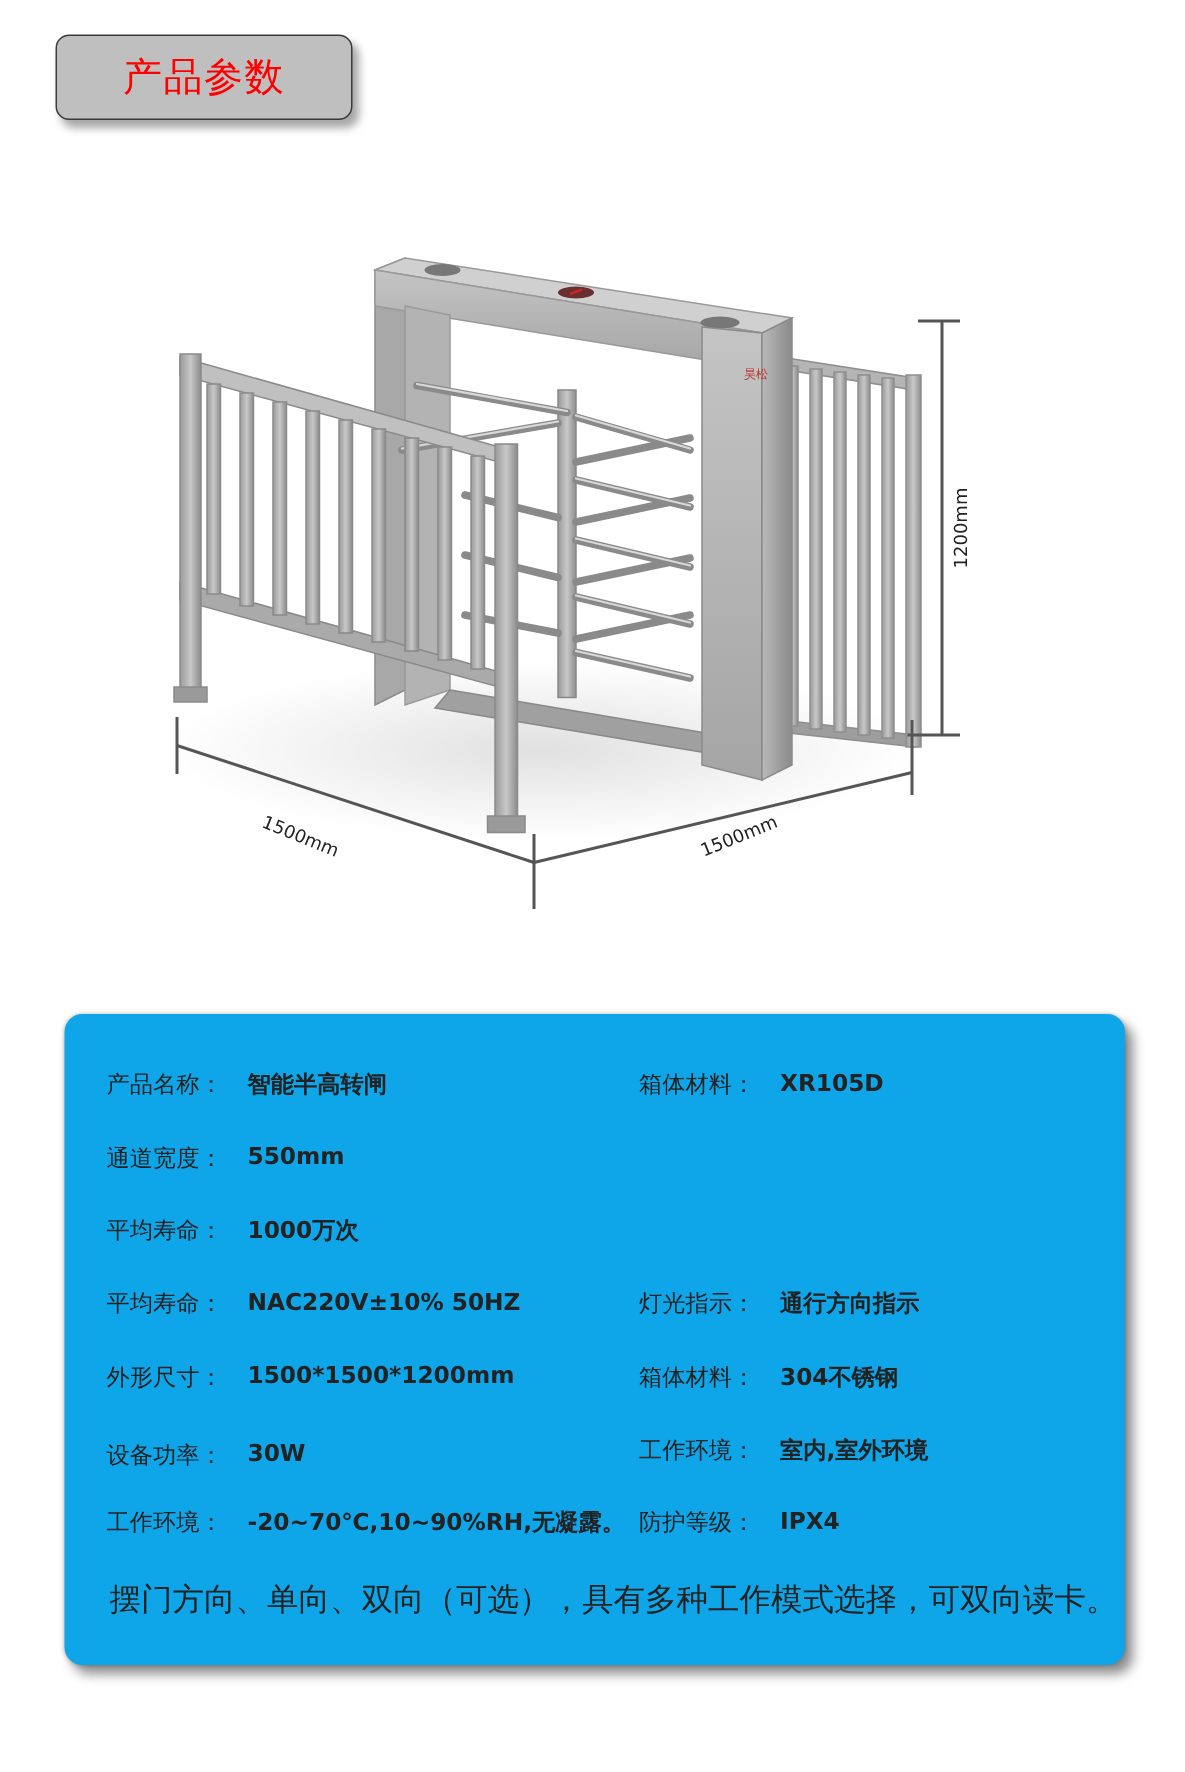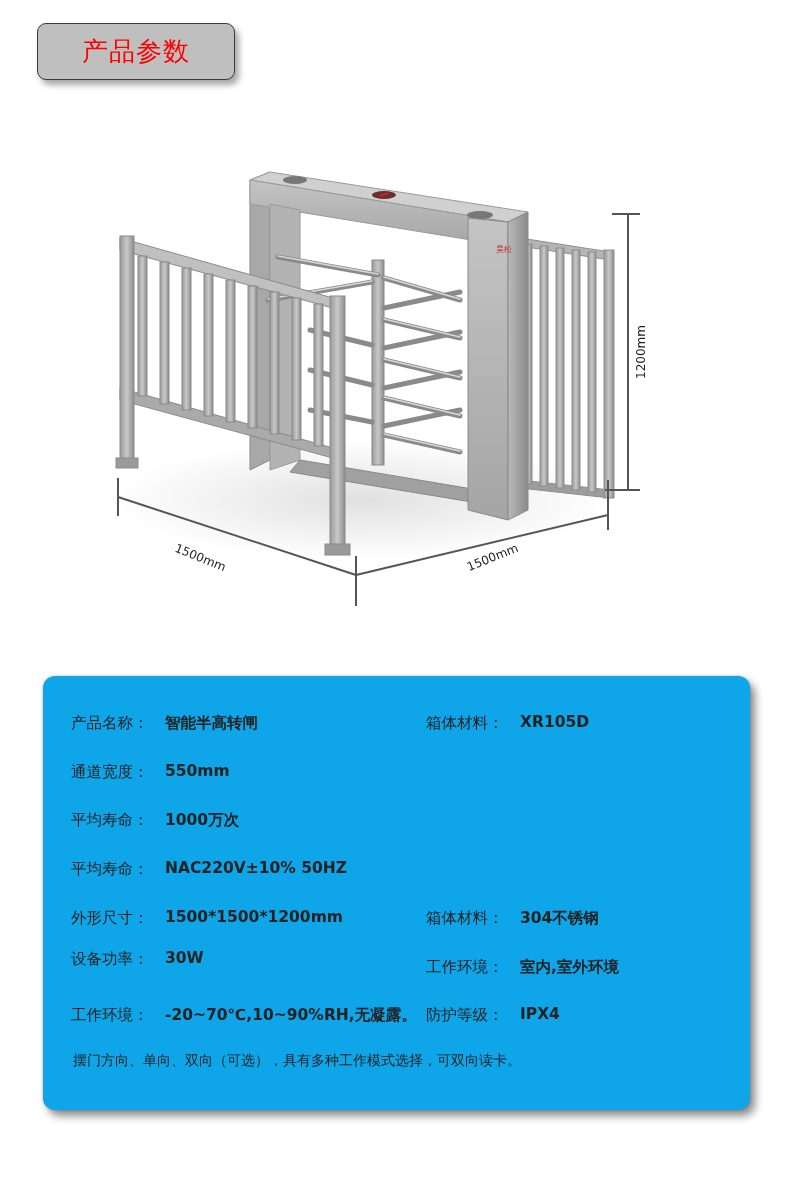--- a/index.html
+++ b/index.html
@@ -29,21 +29,21 @@
     position: absolute; left: 43px; top: 676px; width: 707px; height: 434px;
     background: #0ea5e9; border-radius: 12px;
     box-shadow: 0 0 3px rgba(0,0,0,0.25), 5px 6px 8px rgba(0,0,0,0.45);
   }
   .spec-row { position: absolute; font-size: 15.5px; color: #222; white-space: nowrap; display: flex; }
   .spec-row .k { display: inline-block; width: 94px; }
   .spec-row .v { display: inline-block; font-weight: bold; }
   .spec-row .v.small { font-size: 13.5px; }
   .col-left  { left: 28px; }
   .col-right { left: 383px; }
-  .spec-note { position: absolute; left: 30px; top: 376px; font-size: 14px; color: #222; white-space: nowrap; }
+  .spec-note { position: absolute; left: 30px; top: 376px; font-size: 21px; color: #222; white-space: nowrap; }
 </style>
 </head>
 <body>
 
 <div class="title-badge">
   <span>产品参数</span>
 </div>
 
 <div class="product-figure">
   <svg viewBox="0 0 580 460" xmlns="http://www.w3.org/2000/svg">
@@ -180,33 +180,37 @@
     <span class="v">1000万次</span>
   </div>
   <div class="spec-row col-left" style="top:183px">
     <span class="k">平均寿命：</span>
     <span class="v">NAC220V±10% 50HZ</span>
   </div>
   <div class="spec-row col-left" style="top:232px">
     <span class="k">外形尺寸：</span>
     <span class="v">1500*1500*1200mm</span>
   </div>
-  <div class="spec-row col-left" style="top:273px">
+  <div class="spec-row col-left" style="top:284px">
     <span class="k">设备功率：</span>
     <span class="v">30W</span>
   </div>
   <div class="spec-row col-left" style="top:329px">
     <span class="k">工作环境：</span>
     <span class="v">-20~70℃,10~90%RH,无凝露。</span>
   </div>
 
   <div class="spec-row col-right" style="top:37px">
     <span class="k">箱体材料：</span>
     <span class="v">XR105D</span>
   </div>
+  <div class="spec-row col-right" style="top:183px">
+    <span class="k">灯光指示：</span>
+    <span class="v">通行方向指示</span>
+  </div>
   <div class="spec-row col-right" style="top:232px">
     <span class="k">箱体材料：</span>
     <span class="v">304不锈钢</span>
   </div>
   <div class="spec-row col-right" style="top:281px">
     <span class="k">工作环境：</span>
     <span class="v">室内,室外环境</span>
   </div>
   <div class="spec-row col-right" style="top:329px">
     <span class="k">防护等级：</span>

